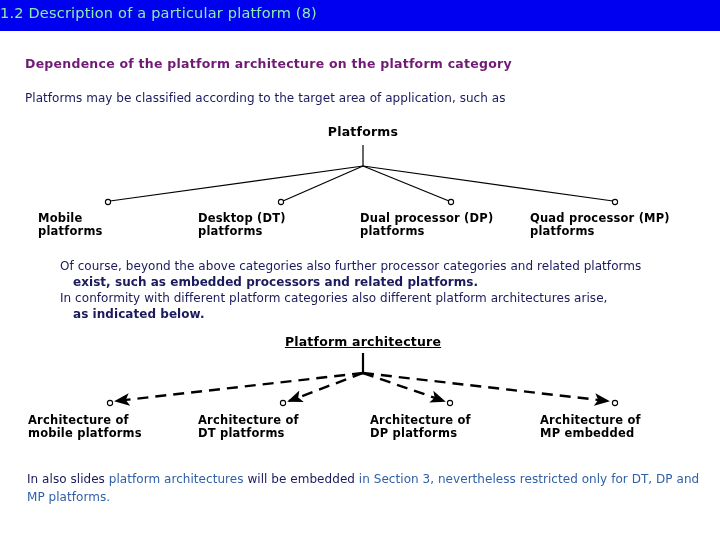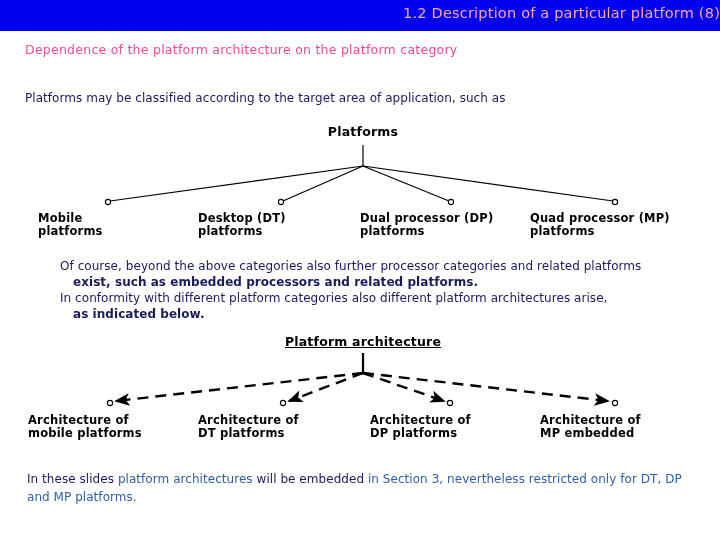--- a/index.html
+++ b/index.html
@@ -23,36 +23,36 @@
     top: 0;
     width: 720px;
     height: 31px;
     background: #0000f0;
   }
   #title-text {
     position: absolute;
     left: 0;
     top: 5px;
     width: 720px;
-    text-align: right;
-    color: #fca5a5;
+    text-align: left;
+    color: #86efac;
     font-size: 14.5px;
     font-weight: normal;
     letter-spacing: 0.2px;
     white-space: nowrap;
   }
 
   
   .sub-head {
     position: absolute;
     left: 25px;
-    top: 42px;
+    top: 56px;
     font-size: 12.5px;
-    font-weight: normal;
-    color: #ec4899;
+    font-weight: bold;
+    color: #701a75;
     letter-spacing: 0.25px;
     white-space: nowrap;
   }
   .para {
     position: absolute;
     font-size: 12px;
     color: #1a1a5c;
     line-height: 16px;
     letter-spacing: 0.05px;
   }
@@ -207,14 +207,14 @@
     <span class="l2">DP platforms</span>
   </div>
 
   <div class="node-leaf" style="left:540px; top:84px; width:160px;">
     <span class="l1">Architecture of</span>
     <span class="l2">MP embedded</span>
   </div>
 </div>
 
 <div class="para" id="para-bottom">
-  <span>In these slides </span><span class="blue-run">platform architectures</span><span> will be embedded </span><span class="blue-run">in Section 3, nevertheless restricted only for DT,  DP and MP platforms.</span>
+  <span>In also slides </span><span class="blue-run">platform architectures</span><span> will be embedded </span><span class="blue-run">in Section 3, nevertheless restricted only for DT,  DP and MP platforms.</span>
 </div>
 
 </body></html>

